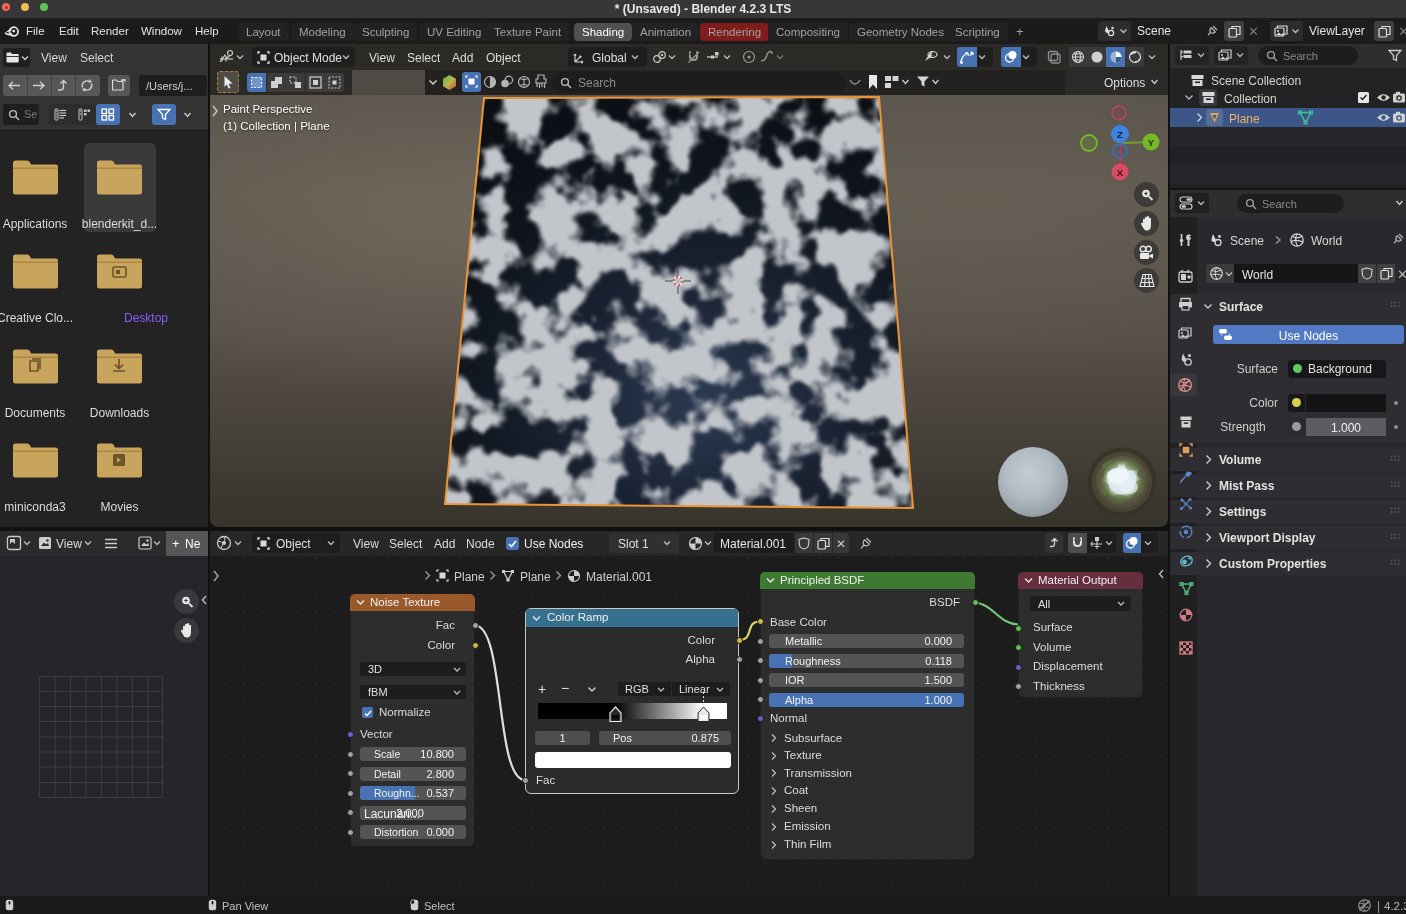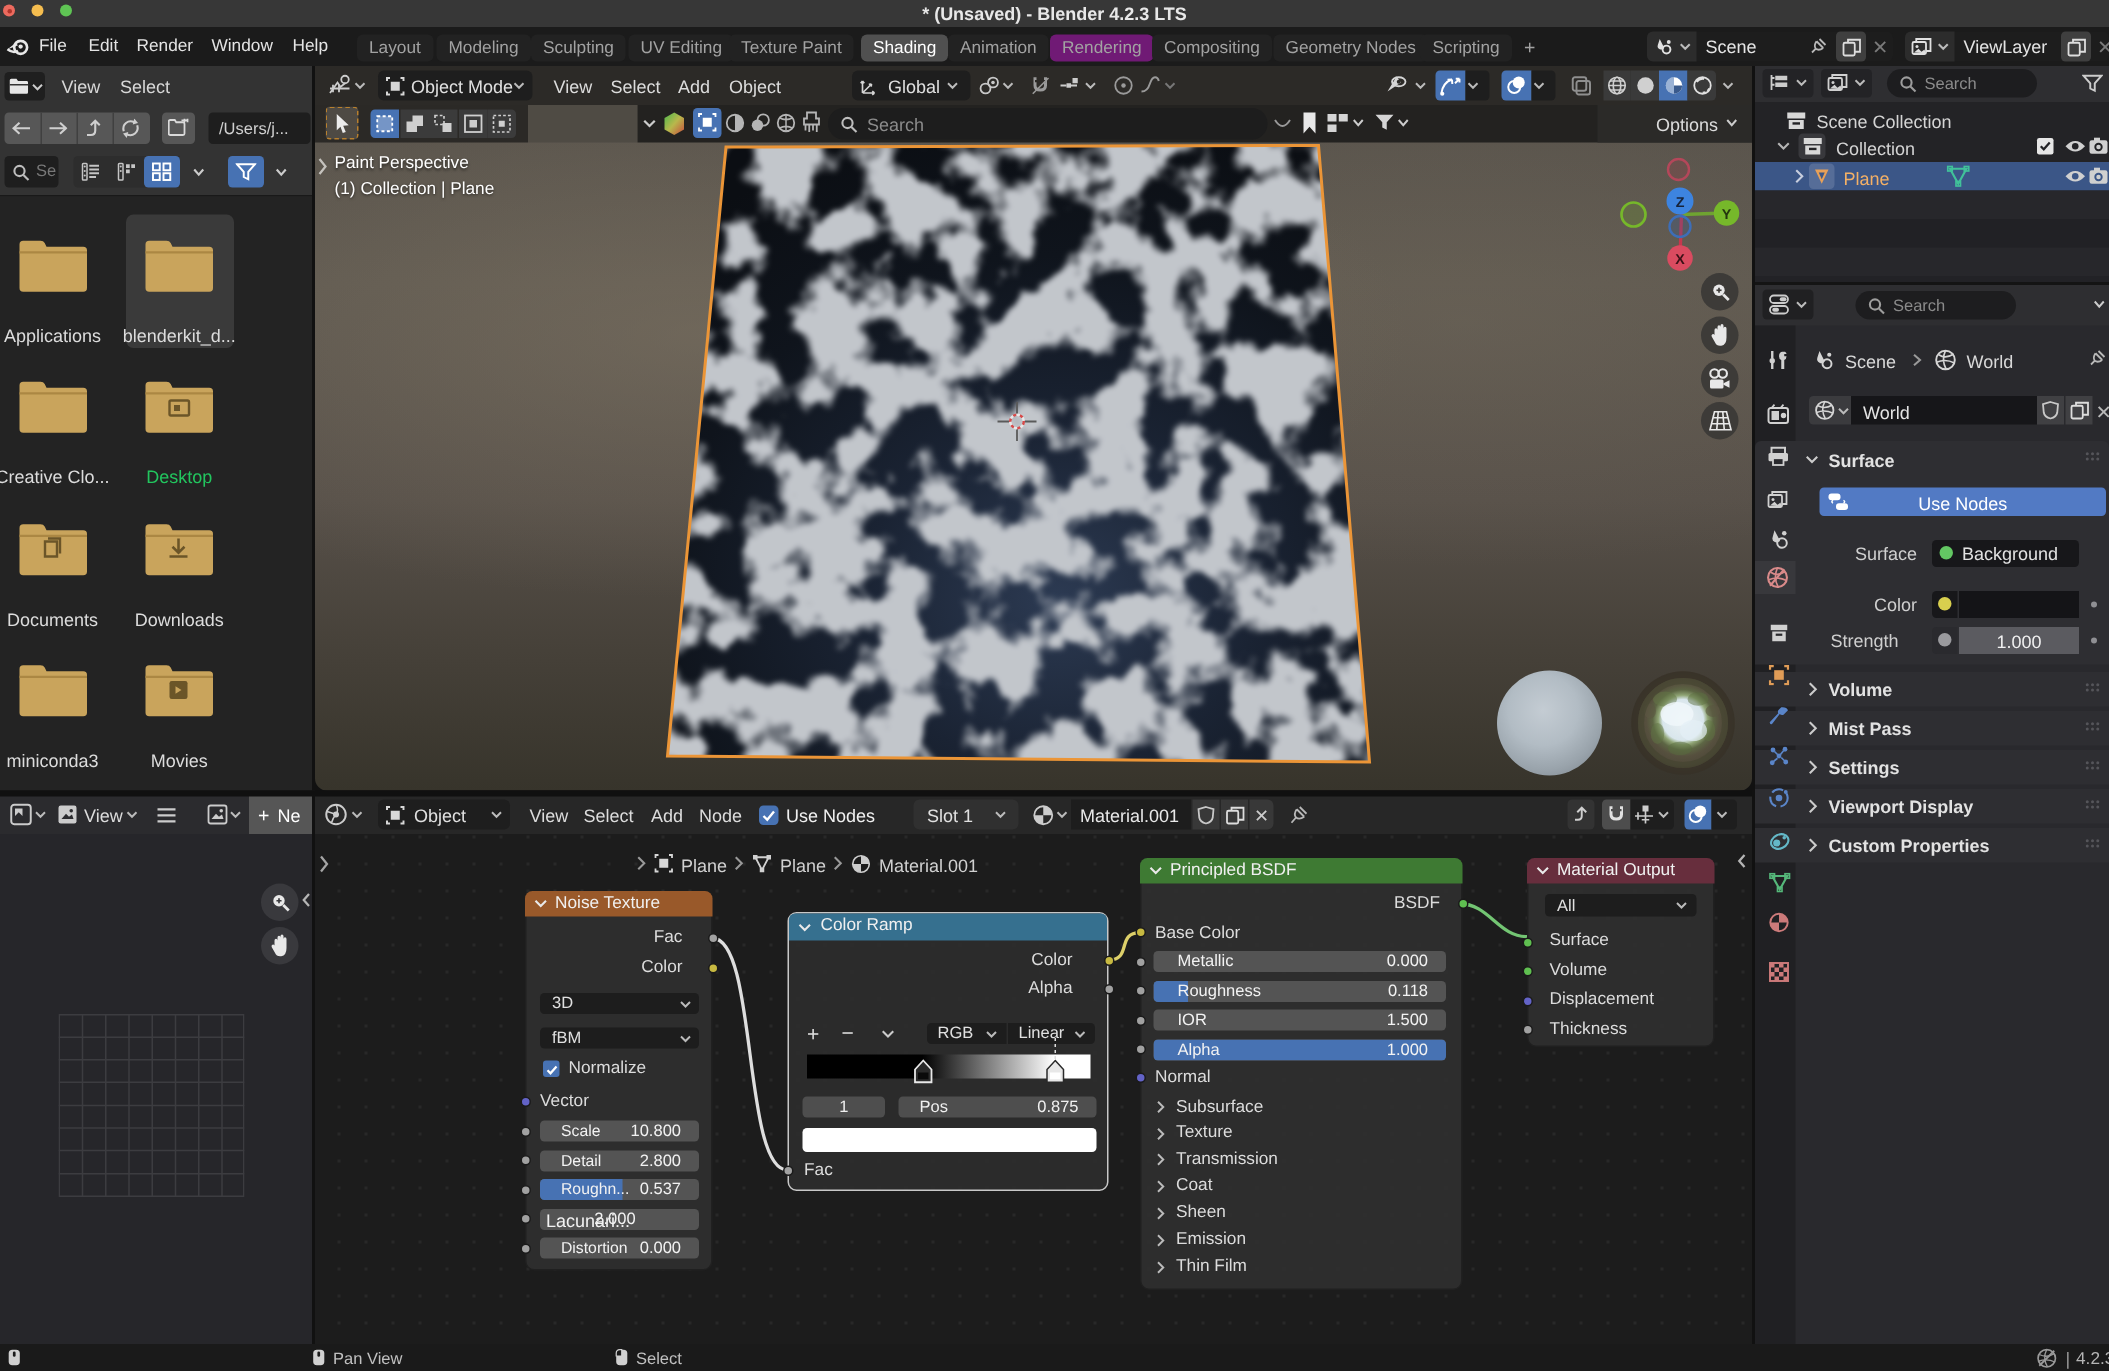--- a/index.html
+++ b/index.html
@@ -31,21 +31,21 @@
 <div class="ab txt" style="left:141px;top:25px;font-size:11.5px;color:#e4e4e4">Window</div>
 <div class="ab txt" style="left:195px;top:25px;font-size:11.5px;color:#e4e4e4">Help</div>
 
 <div class="ab txt" style="left:238px;top:23px;font-size:11.5px;color:#a2a2a2;background:#222222;padding:3px 8px;border-radius:4px">Layout</div>
 <div class="ab txt" style="left:291px;top:23px;font-size:11.5px;color:#a2a2a2;background:#222222;padding:3px 8px;border-radius:4px">Modeling</div>
 <div class="ab txt" style="left:354px;top:23px;font-size:11.5px;color:#a2a2a2;background:#222222;padding:3px 8px;border-radius:4px">Sculpting</div>
 <div class="ab txt" style="left:419px;top:23px;font-size:11.5px;color:#a2a2a2;background:#222222;padding:3px 8px;border-radius:4px">UV Editing</div>
 <div class="ab txt" style="left:486px;top:23px;font-size:11.5px;color:#a2a2a2;background:#222222;padding:3px 8px;border-radius:4px">Texture Paint</div>
 <div class="ab txt" style="left:574px;top:23px;font-size:11.5px;color:#ffffff;background:#505050;padding:3px 8px;border-radius:4px">Shading</div>
 <div class="ab txt" style="left:632px;top:23px;font-size:11.5px;color:#a2a2a2;background:#222222;padding:3px 8px;border-radius:4px">Animation</div>
-<div class="ab txt" style="left:700px;top:23px;font-size:11.5px;color:#a2a2a2;background:#701a75;padding:3px 8px;border-radius:4px">Rendering</div>
+<div class="ab txt" style="left:700px;top:23px;font-size:11.5px;color:#a2a2a2;background:#7f1d1d;padding:3px 8px;border-radius:4px">Rendering</div>
 <div class="ab txt" style="left:768px;top:23px;font-size:11.5px;color:#a2a2a2;background:#222222;padding:3px 8px;border-radius:4px">Compositing</div>
 <div class="ab txt" style="left:849px;top:23px;font-size:11.5px;color:#a2a2a2;background:#222222;padding:3px 8px;border-radius:4px">Geometry Nodes</div>
 <div class="ab txt" style="left:947px;top:23px;font-size:11.5px;color:#a2a2a2;background:#222222;padding:3px 8px;border-radius:4px">Scripting</div>
 <div class="ab txt" style="left:1016px;top:24px;font-size:13px;color:#a2a2a2">+</div>
 
 <div class="ab" style="left:1098px;top:21px;width:164px;height:20px;background:#1d1d1d;border-radius:4px"></div>
 <div class="ab" style="left:1098px;top:21px;width:33px;height:20px;background:#2c2c2c;border-radius:4px 0 0 4px"></div>
 <svg class="ab" style="left:1102px;top:25px" width="14" height="12" viewBox="0 0 14 12">
       <path d="M4.5,1 L7.5,7 Q6,8.6 4.5,7.8 Q2.6,7 3.2,5 Z" fill="#e0e0e0"></path>
       <circle cx="9" cy="8" r="2.6" fill="none" stroke="#e0e0e0" stroke-width="1.3"></circle>
@@ -182,21 +182,21 @@
 <path d="M1,6 Q1,3.5 3.5,3.5 L15,3.5 Q17,3.5 17.8,5 L19,7.5 L43.5,7.5 Q46,7.5 46,10 L46,35 Q46,37.5 43.5,37.5 L3.5,37.5 Q1,37.5 1,35 Z" fill="#c9a45c"></path>
 <path d="M1,10.5 L46,10.5 L46,12 L1,12 Z" fill="#ab8743"></path>
     </svg>
 <div class="ab txt" style="left:-13.5px;top:311px;width:97px;text-align:center;font-size:12px;color:#dcdcdc">Creative Clo...</div>
 <svg class="ab" style="left:96px;top:251px" width="47" height="41" viewBox="0 0 47 41">
 <path d="M1,6 Q1,3.5 3.5,3.5 L15,3.5 Q17,3.5 17.8,5 L19,7.5 L43.5,7.5 Q46,7.5 46,10 L46,35 Q46,37.5 43.5,37.5 L3.5,37.5 Q1,37.5 1,35 Z" fill="#c9a45c"></path>
 <path d="M1,10.5 L46,10.5 L46,12 L1,12 Z" fill="#ab8743"></path>
       <rect x="17" y="16" width="13" height="10" rx="1" fill="none" stroke="#6b5528" stroke-width="1.6"></rect>
       <rect x="20" y="19" width="4" height="4" fill="#6b5528"></rect>
     </svg>
-<div class="ab txt" style="left:71px;top:311px;width:97px;text-align:center;font-size:12px;color:#22c55e">Desktop</div>
+<div class="ab txt" style="left:71px;top:311px;width:97px;text-align:right;font-size:12px;color:#8b5cf6">Desktop</div>
 <svg class="ab" style="left:11.5px;top:345.5px" width="47" height="41" viewBox="0 0 47 41">
 <path d="M1,6 Q1,3.5 3.5,3.5 L15,3.5 Q17,3.5 17.8,5 L19,7.5 L43.5,7.5 Q46,7.5 46,10 L46,35 Q46,37.5 43.5,37.5 L3.5,37.5 Q1,37.5 1,35 Z" fill="#c9a45c"></path>
 <path d="M1,10.5 L46,10.5 L46,12 L1,12 Z" fill="#ab8743"></path>
       <path d="M18,15 L26,15 L26,25 L18,25 Z M20,13 L28,13 L28,23" fill="none" stroke="#6b5528" stroke-width="1.6"></path>
     </svg>
 <div class="ab txt" style="left:-13.5px;top:405.5px;width:97px;text-align:center;font-size:12px;color:#dcdcdc">Documents</div>
 <svg class="ab" style="left:96px;top:345.5px" width="47" height="41" viewBox="0 0 47 41">
 <path d="M1,6 Q1,3.5 3.5,3.5 L15,3.5 Q17,3.5 17.8,5 L19,7.5 L43.5,7.5 Q46,7.5 46,10 L46,35 Q46,37.5 43.5,37.5 L3.5,37.5 Q1,37.5 1,35 Z" fill="#c9a45c"></path>
 <path d="M1,10.5 L46,10.5 L46,12 L1,12 Z" fill="#ab8743"></path>
       <path d="M23,13 L23,22 M19,18.5 L23,22.5 L27,18.5 M17,25 L29,25" fill="none" stroke="#6b5528" stroke-width="1.7"></path>

